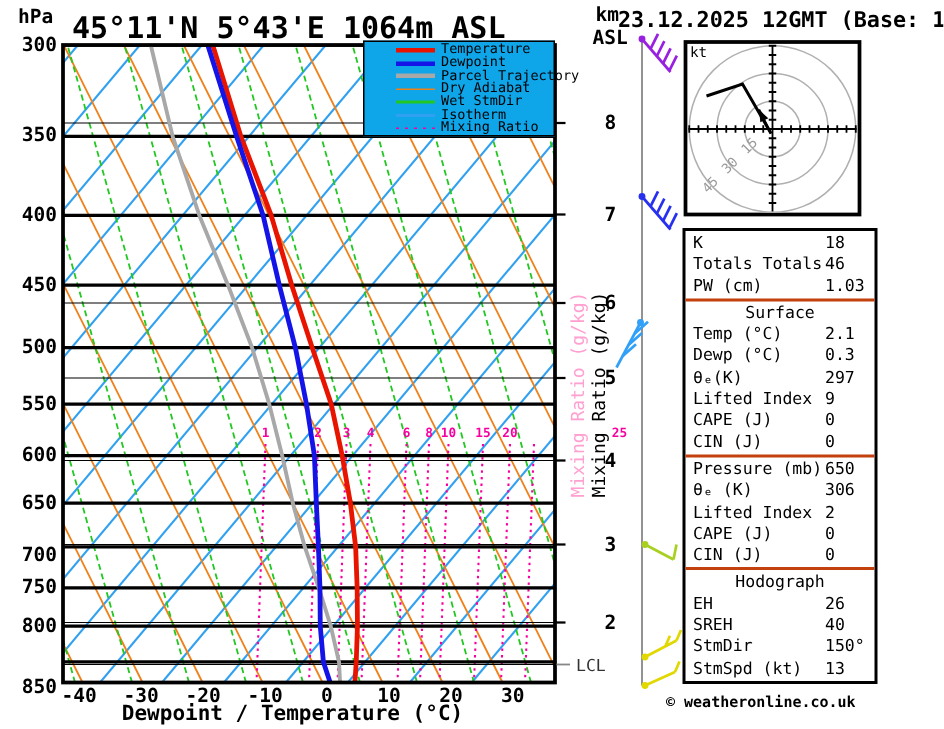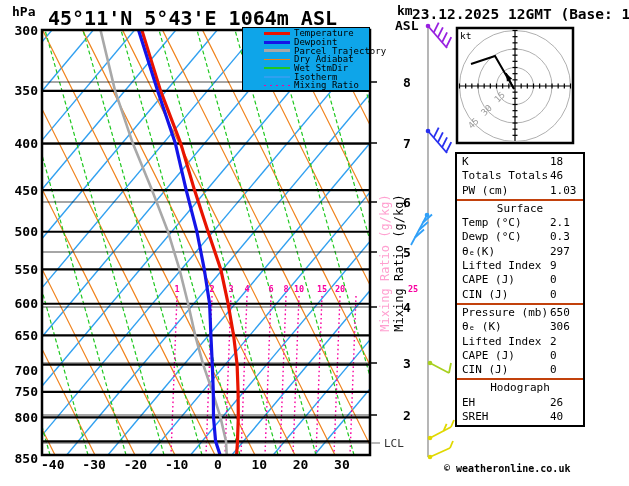--- a/index.html
+++ b/index.html
@@ -290,20 +290,21 @@
       <div class="mrlabel" style="left: 277px;">8</div>
       <div class="mrlabel" style="left: 290px;">10</div>
       <div class="mrlabel" style="left: 313px;">15</div>
       <div class="mrlabel" style="left: 331px;">20</div>
       <div class="mrlabel" style="left: 359px; margin-left: 45px;">25</div>
     </div>
 
   <div class="t mr-ghost">Mixing Ratio (g/kg)</div>
   <div class="t mr-axis">Mixing Ratio (g/kg)</div>
   <div class="t lcl">LCL</div>
+  <div class="t xaxis-title">Dewpoint / Temperature (°C)</div>
 
   <div class="legend" id="legend">
       <div class="legrow">
         <span class="legswatch" style="height: 3px; background: rgb(232, 20, 0);"></span>
         <span class="leglabel">Temperature</span>
       </div>
       <div class="legrow">
         <span class="legswatch" style="height: 3px; background: rgb(20, 20, 232);"></span>
         <span class="leglabel">Dewpoint</span>
       </div>
@@ -350,17 +351,19 @@
         <div class="trow"><span>Pressure (mb)</span><span class="tval">650</span></div>
         <div class="trow"><span>θₑ (K)</span><span class="tval">306</span></div>
         <div class="trow"><span>Lifted Index</span><span class="tval">2</span></div>
         <div class="trow"><span>CAPE (J)</span><span class="tval">0</span></div>
         <div class="trow"><span>CIN (J)</span><span class="tval">0</span></div>
       </div>
       <div class="tsection">
         <div class="thead">Hodograph</div>
         <div class="trow"><span>EH</span><span class="tval">26</span></div>
         <div class="trow"><span>SREH</span><span class="tval">40</span></div>
+        <div class="trow"><span>StmDir</span><span class="tval">150°</span></div>
+        <div class="trow"><span>StmSpd (kt)</span><span class="tval">13</span></div>
       </div>
     </div>
 
   <div class="t copyright">© weatheronline.co.uk</div>
 </div>
 
 </body></html>

